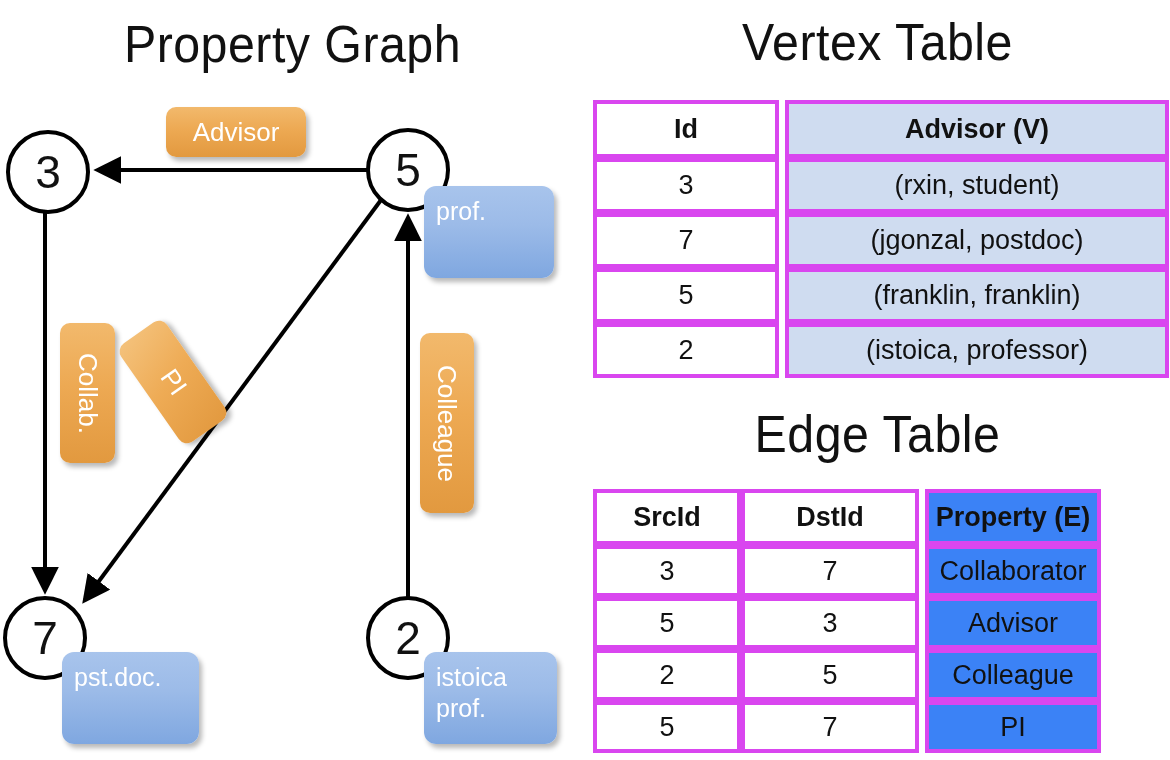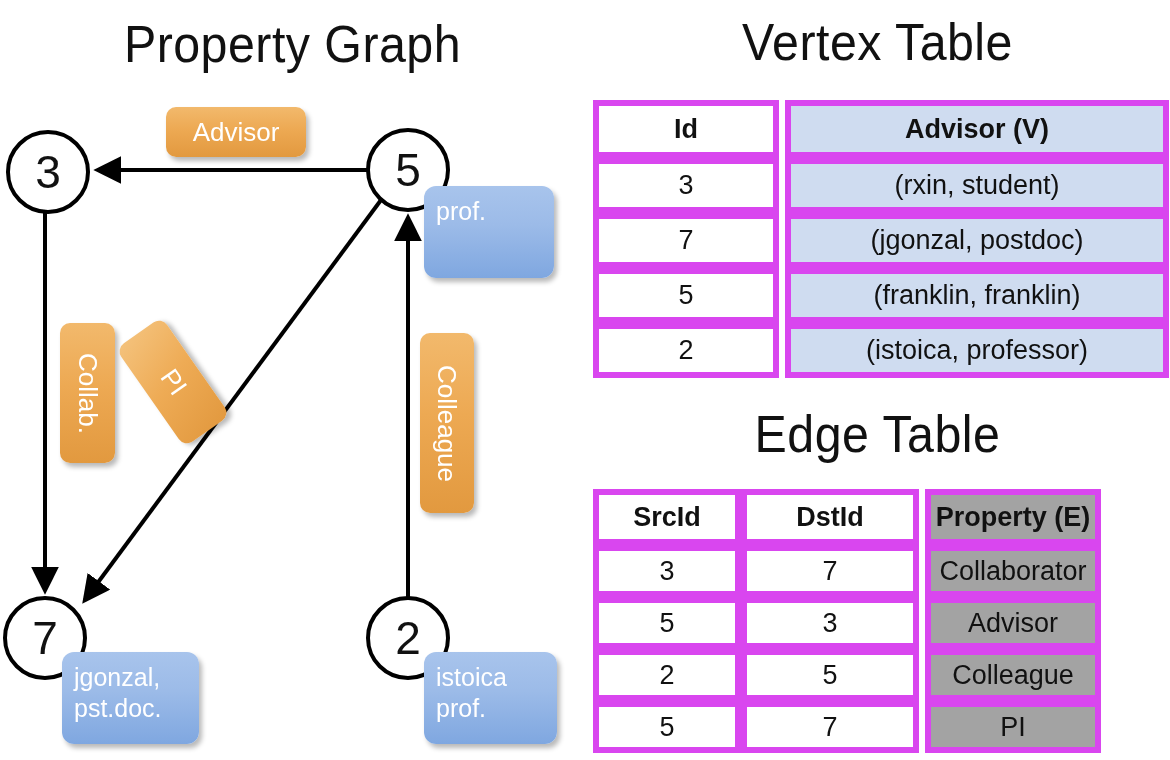--- a/index.html
+++ b/index.html
@@ -68,33 +68,33 @@
   .ebox .lbl{white-space:nowrap;font-size:26px;}
   .rot90 .lbl{transform:rotate(90deg);}
   .rotpi{
     background:linear-gradient(160deg,#f4c27c 0%,#eeab55 48%,#e2993f 100%);
   }
   .rotpi .lbl{transform:rotate(90deg);}
 
   
   .tbl{position:absolute;border-collapse:separate;border-spacing:0;}
   .tbl td,.tbl th{
-    border:6px solid #d946ef;
+    border:4px solid #d946ef;
     font-family:"Liberation Sans", sans-serif;
     font-weight:300;
     font-size:27px;
     color:#111;
     text-align:center;
     padding:0;
     box-sizing:border-box;
   }
   .tbl th{font-weight:700;font-size:27px;}
   .gapcol{border:none !important;width:6px;padding:0;background:#fff;}
   .fill-v{background:#cfdcf0;}
-  .fill-e{background:#a3a3a3;}
+  .fill-e{background:#3b82f6;}
   .plain{background:#ffffff;}
 </style>
 </head>
 <body>
 
 <div class="canvas">
 
   <div class="title" id="title-property-graph">Property Graph</div>
 
   <div class="title" id="title-vertex-table">Vertex Table</div>
@@ -124,21 +124,20 @@
   <div class="node" style="left:3px;top:596px;">7</div>
 
   <div class="node" style="left:366px;top:596px;">2</div>
 
 
   <div class="vbox" style="left:424px;top:186px;width:130px;height:92px;">
     <span>prof.</span>
   </div>
 
   <div class="vbox" style="left:62px;top:652px;width:137px;height:92px;">
-    <span>jgonzal,</span>
     <span>pst.doc.</span>
   </div>
 
   <div class="vbox" style="left:424px;top:652px;width:133px;height:92px;">
     <span>istoica</span>
     <span>prof.</span>
   </div>
 
   <div class="ebox" style="left:166px;top:107px;width:140px;height:50px;">
     <span class="lbl">Advisor</span>

